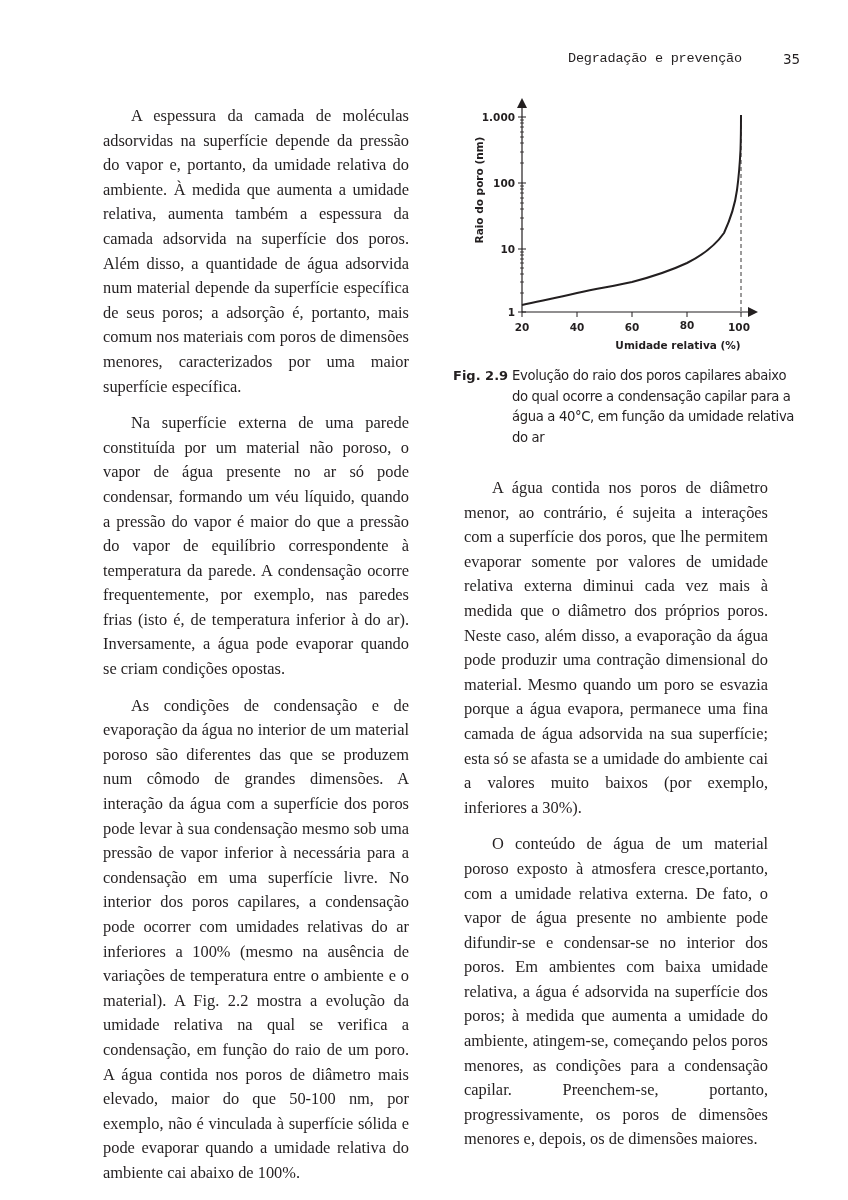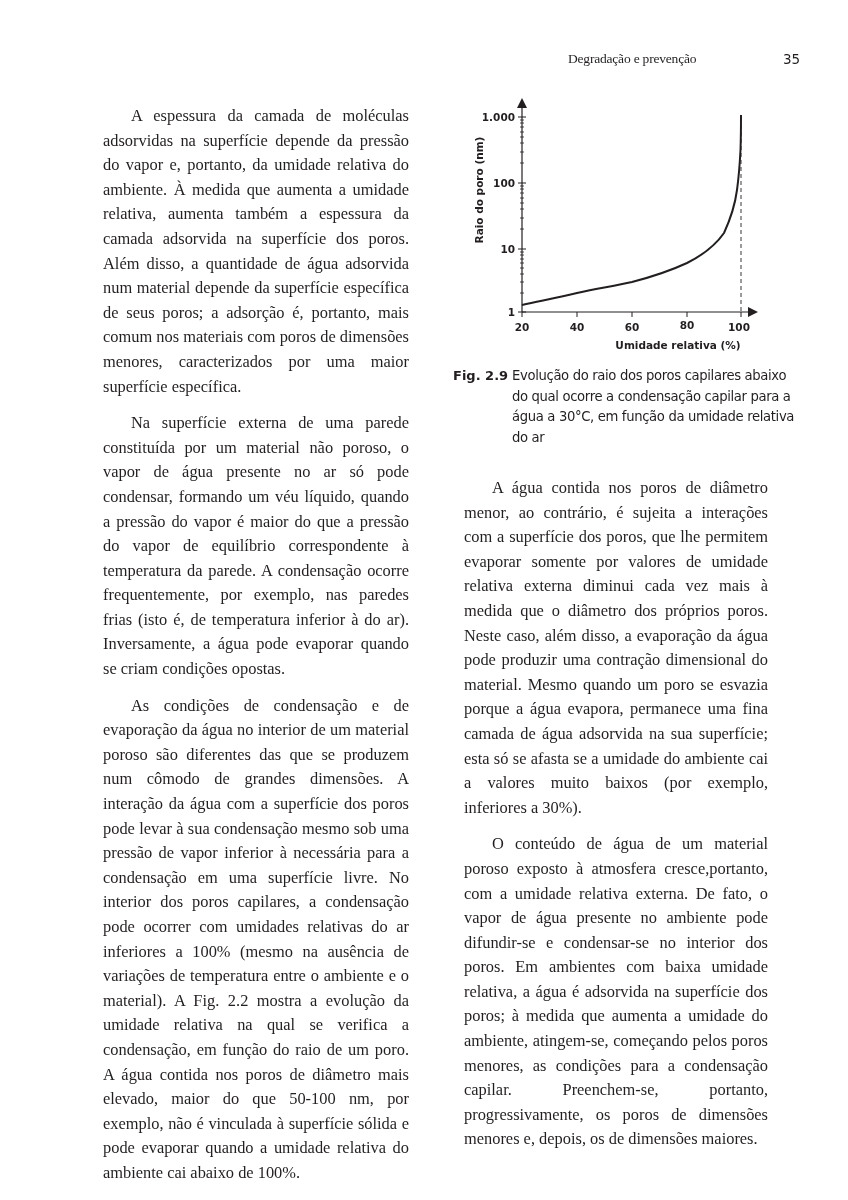--- a/index.html
+++ b/index.html
@@ -1,17 +1,17 @@
 <!DOCTYPE html>
 <html><head>
 <meta charset="utf-8">
 <style>
   html, body { margin: 0; padding: 0; background: #ffffff; }
   body { width: 848px; height: 1200px; position: relative; overflow: hidden; color: #231f20; }
-  .header-title { position: absolute; top: 51px; left: 568px; font-family: Liberation Serif, serif; font-size: 13.5px; color: #231f20; letter-spacing: -0.2px; }
+  .header-title { position: absolute; top: 51px; left: 568px; font-family: Liberation Mono, monospace; font-size: 13.5px; color: #231f20; letter-spacing: -0.2px; }
   .header-page { position: absolute; top: 51px; left: 783px; font-family: "DejaVu Sans", sans-serif; font-size: 13.5px; color: #231f20; }
   .header-rule { position: absolute; top: 72px; left: 92px; width: 0; height: 0; }
   .col { position: absolute; font-family: "Liberation Serif", serif; font-size: 16.4px; line-height: 24.6px; text-align: justify; color: #231f20; }
   .col-left { left: 91px; top: 92px; width: 330px; }
   .col-right { left: 452px; top: 464px; width: 328px; }
   .col p { margin: 12px; text-indent: 28px; hyphens: manual; }
   .fig-svg { position: absolute; left: 460px; top: 90px; }
   .fig-caption { position: absolute; left: 453px; top: 366px; width: 340px; font-family: "DejaVu Sans", sans-serif; font-size: 13.2px; line-height: 20.5px; color: #231f20; }
   .fig-caption .label { position: absolute; left: 0; top: 0; font-weight: bold; font-size: 13px; }
   .fig-caption .text { position: absolute; left: 59px; top: 0; width: 285px; letter-spacing: -0.35px; }
@@ -101,19 +101,19 @@
     <text x="687" y="329">80</text>
     <text x="739" y="331">100</text>
   </g>
 
   <text x="678" y="349" font-family="DejaVu Sans, sans-serif" font-size="10.5" font-weight="bold" fill="#231f20" text-anchor="middle">Umidade relativa (%)</text>
   <text x="0" y="0" transform="translate(483,190) rotate(-90)" font-family="DejaVu Sans, sans-serif" font-size="10.5" font-weight="bold" fill="#231f20" text-anchor="middle">Raio do poro (nm)</text>
 </svg>
 
 <div class="fig-caption">
   <span class="label">Fig. 2.9</span>
-  <span class="text">Evolução do raio dos poros capilares abaixo do qual ocorre a condensação capilar para a água a 30°C, em função da umidade relativa do ar</span>
+  <span class="text">Evolução do raio dos poros capilares abaixo do qual ocorre a condensação capilar para a água a 40°C, em função da umidade relativa do ar</span>
 </div>
 
 <div class="col col-right">
   <p>A água contida nos poros de diâmetro menor, ao contrário, é sujeita a interações com a superfície dos poros, que lhe permitem evaporar somente por valores de umidade relativa externa diminui cada vez mais à medida que o diâmetro dos próprios poros. Neste caso, além disso, a evaporação da água pode produzir uma contração dimensional do material. Mesmo quando um poro se esvazia porque a água evapora, permanece uma fina camada de água adsorvida na sua superfície; esta só se afasta se a umidade do ambiente cai a valores muito baixos (por exemplo, inferiores a 30%).</p>
   <p>O conteúdo de água de um material poroso exposto à atmosfera cresce,portanto, com a umidade relativa externa. De fato, o vapor de água presente no ambiente pode difundir-se e condensar-se no interior dos poros. Em ambientes com baixa umidade relativa, a água é adsorvida na superfície dos poros; à medida que aumenta a umidade do ambiente, atingem-se, começando pelos poros menores, as condições para a condensação capilar. Preenchem-se, portanto, progressivamente, os poros de dimensões menores e, depois, os de dimensões maiores.</p>
 </div>
 
 </body></html>

